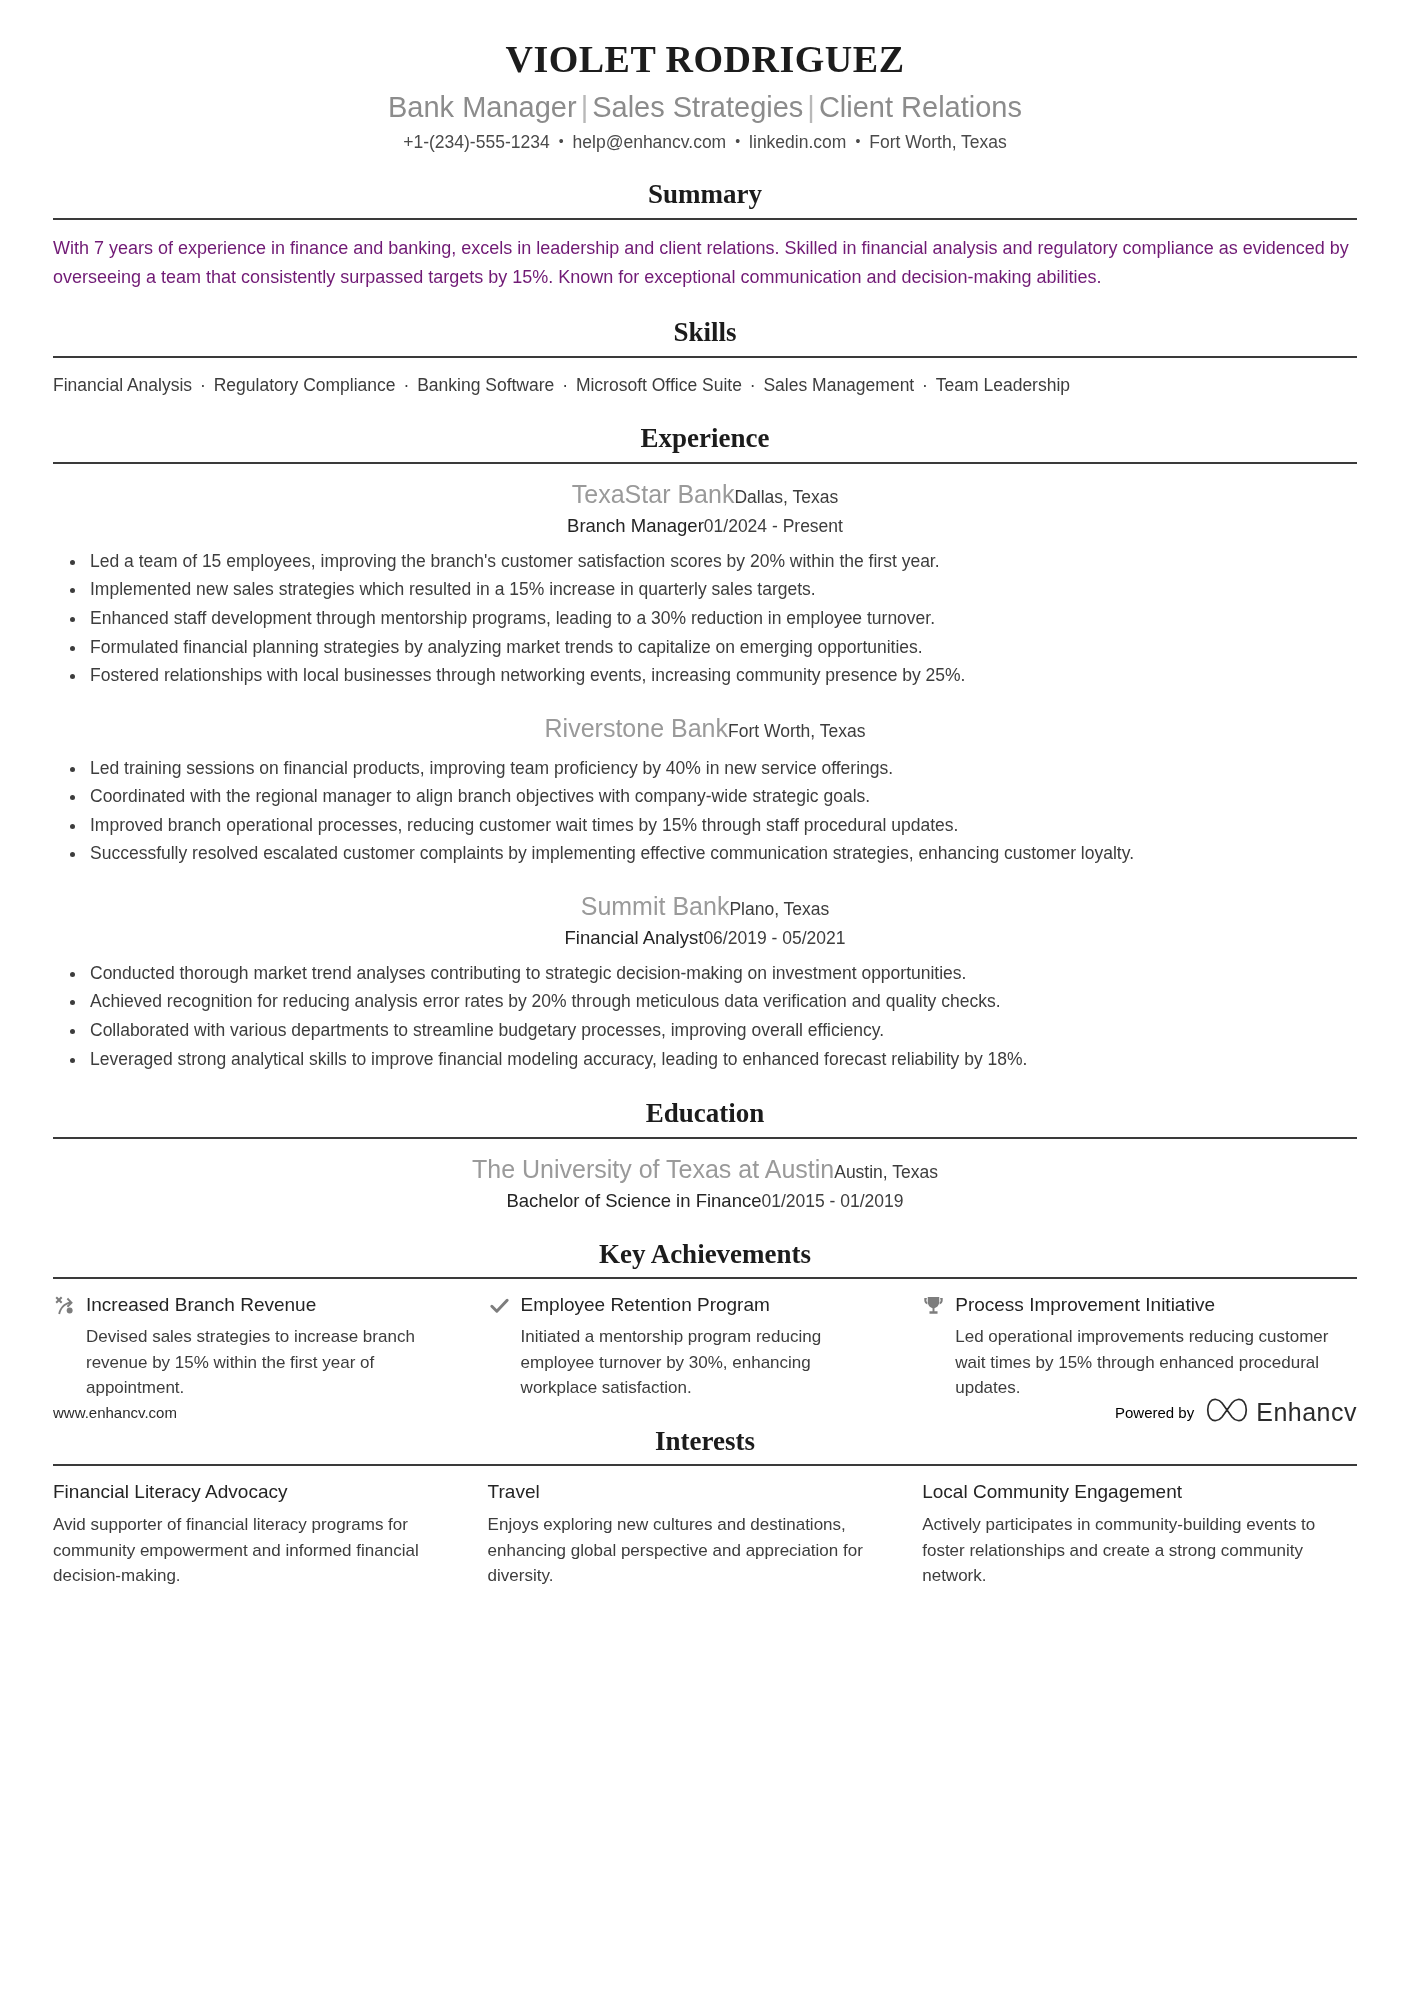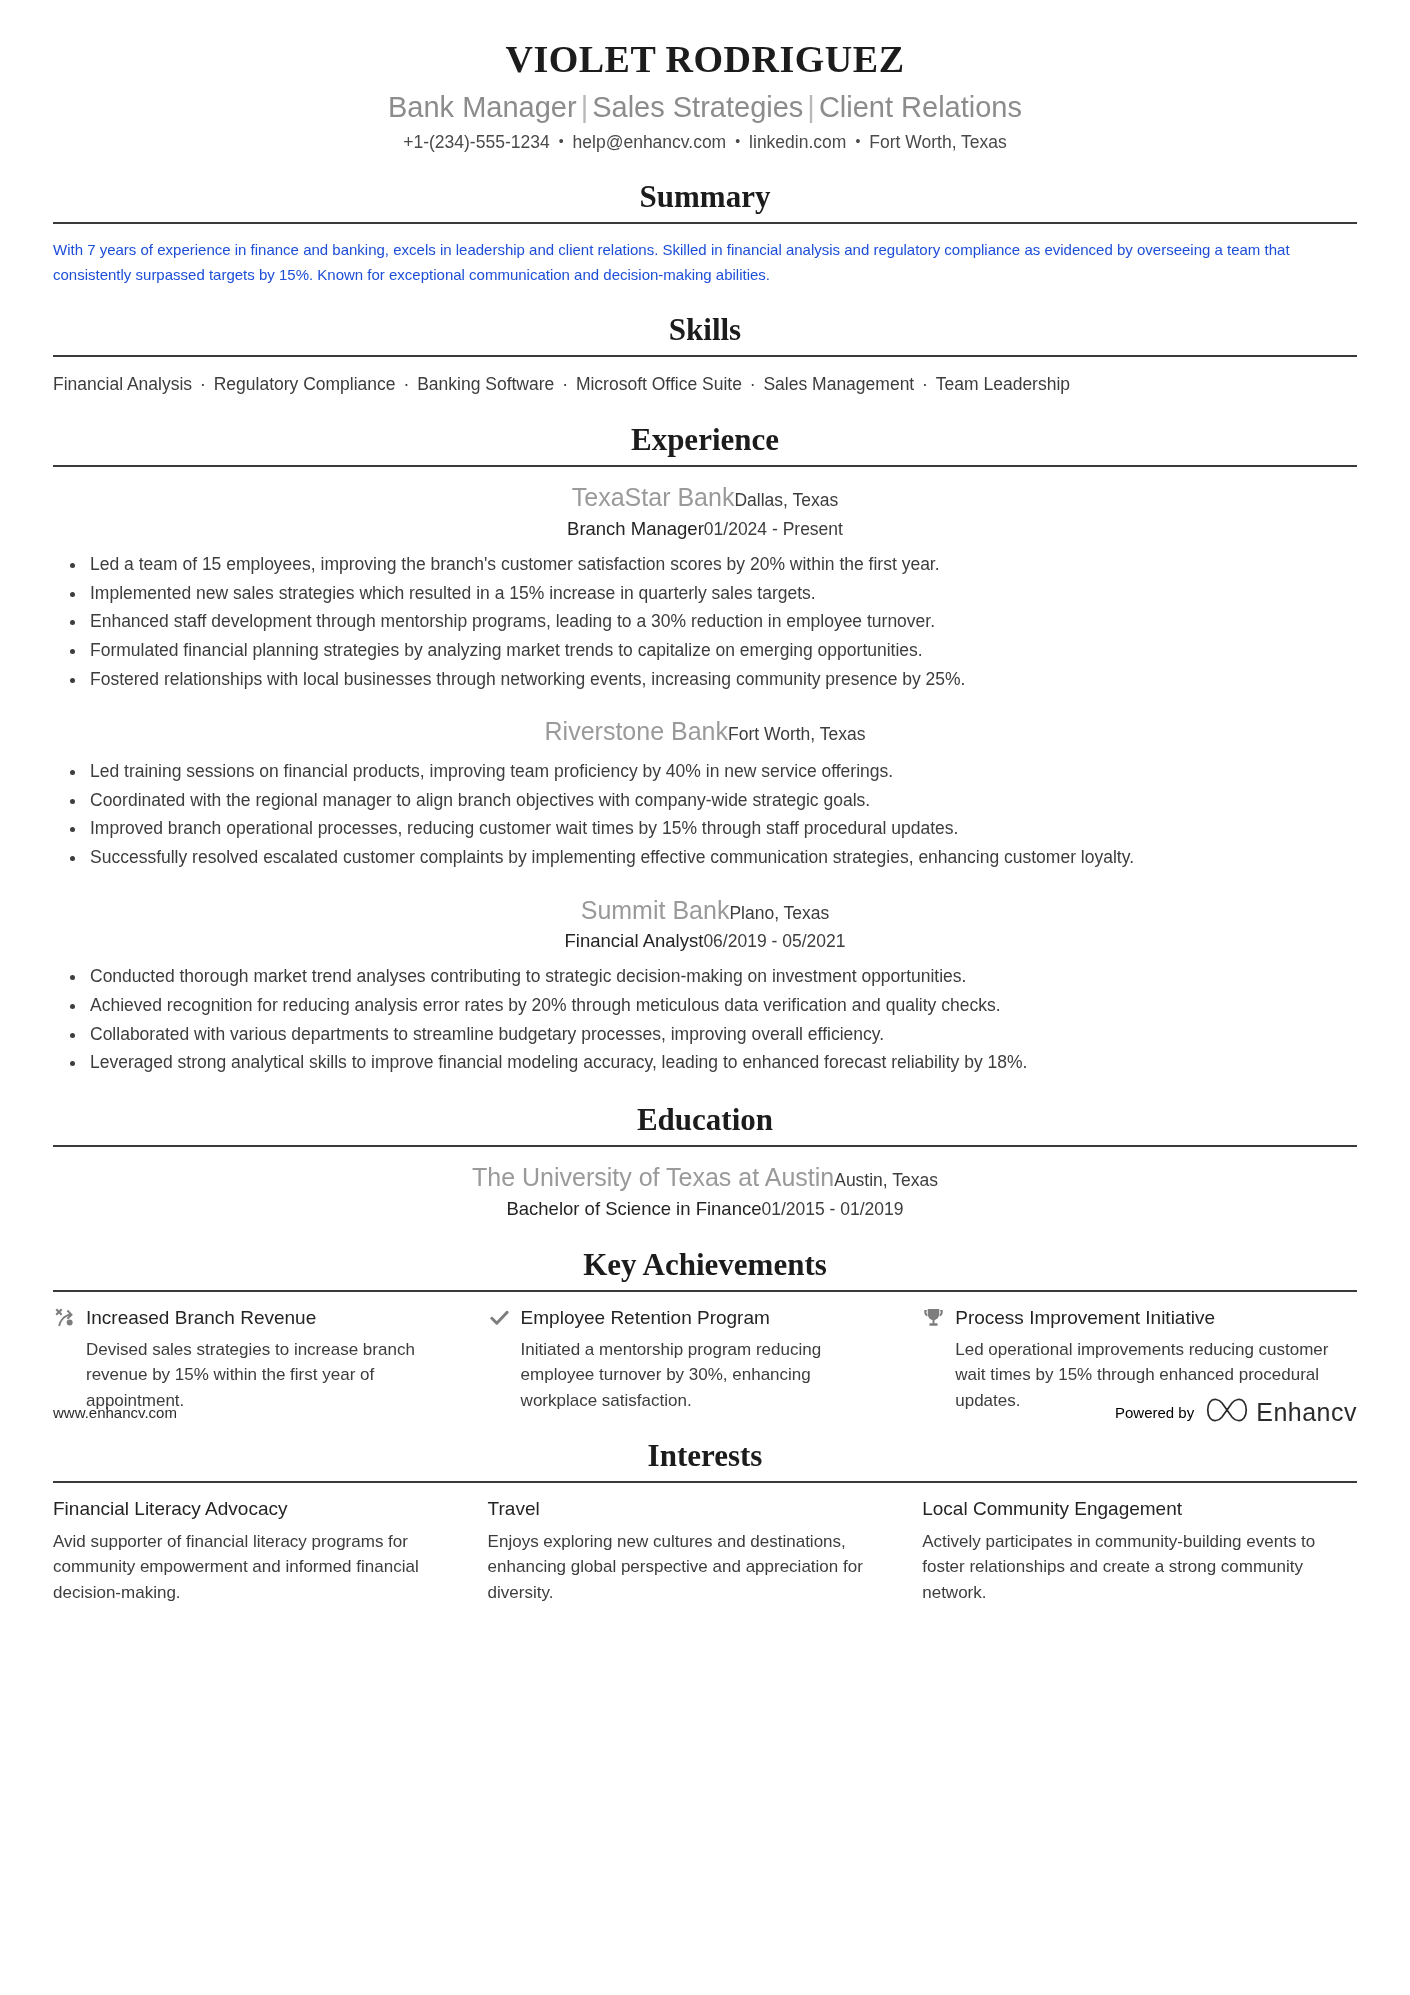--- a/index.html
+++ b/index.html
@@ -59,37 +59,37 @@
     color: #4a4a4a;
     font-size: 14px;
     vertical-align: 2px;
   }
 
   
   .sec { margin-top: 26px; }
   .sec-title {
     font-family: "Liberation Serif", serif;
     font-weight: bold;
-    font-size: 31px;
+    font-size: 27px;
     text-align: center;
     color: #1c1c1c;
     line-height: 1.1;
     margin-bottom: 8px;
   }
   .sec-rule {
     border-top: 2px solid #3a3a3a;
     width: 100%;
     margin-bottom: 14px;
   }
 
   
   .para {
-    font-size: 15px;
+    font-size: 18px;
     line-height: 1.62;
-    color: #1d4ed8;
+    color: #701a75;
   }
   .skills-line {
     font-size: 17.5px;
     line-height: 1.5;
     color: #3d3d3d;
   }
   .skills-line .sdot { padding: 0 3px; color: #3d3d3d; }
 
   
   .entry { margin-bottom: 2px; }

